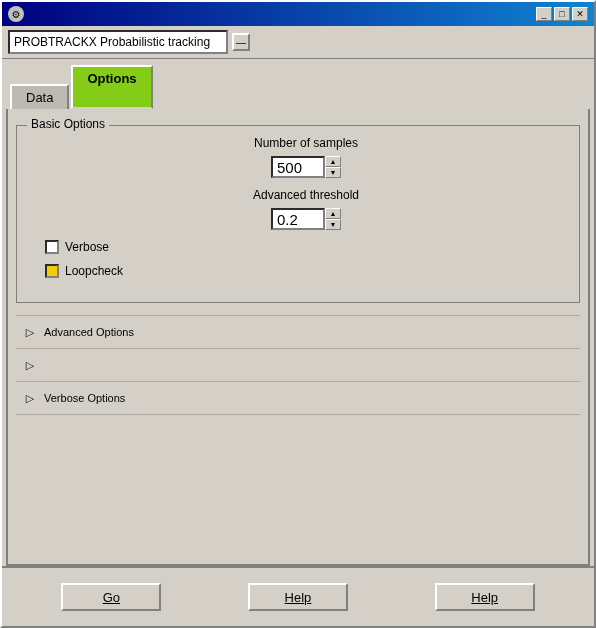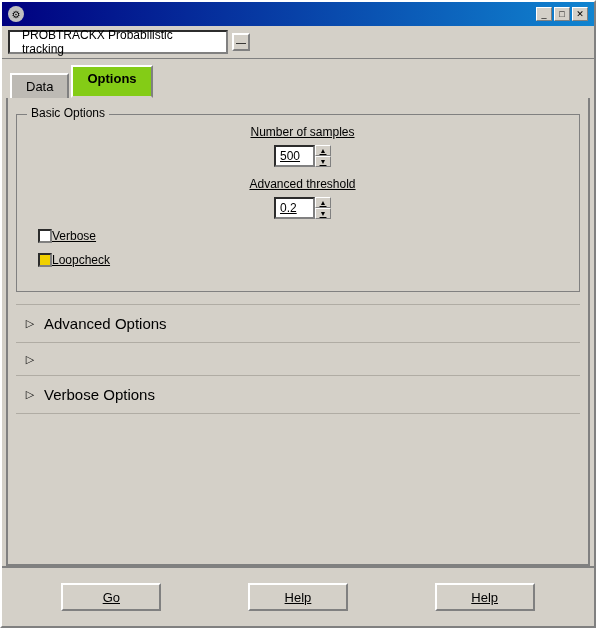--- a/index.html
+++ b/index.html
@@ -89,21 +89,21 @@
       display: flex;
       align-items: center;
       gap: 4px;
       flex-shrink: 0;
       border-bottom: 1px solid #808080;
     }
 
     .toolbar-dropdown {
       background: white;
       border: 2px inset #808080;
-      padding: 2px 12px;
+      padding: 2px 4px;
       font-size: 12px;
       height: 24px;
       width: 220px;
       display: flex;
       align-items: center;
       justify-content: space-between;
     }
 
     .toolbar-arrow-btn {
       width: 18px;
@@ -139,43 +139,42 @@
 
     .tab.active {
       background: #84cc16;
       border-bottom: 2px solid #d4d0c8;
       z-index: 2;
       font-weight: bold;
     }
 
     .tab.inactive {
       background: #bdbab4;
-      margin-top: 8px;
+      margin-top: 19px;
       text-align: center;
     }
 
     .content-area {
       flex: 1;
       background: #d4d0c8;
       padding: 8px;
       border-top: 2px solid #808080;
       margin-top: -2px;
       overflow: hidden;
       display: flex;
       flex-direction: column;
       gap: 8px;
     }
 
     .group-box {
       border: 1px solid #808080;
       border-top: 1px solid #808080;
-      padding: 10px 12px 14px 21px;
+      padding: 10px 12px 14px 28px;
       position: relative;
       margin-top: 8px;
-      text-decoration: underline;
     }
 
     .group-box-title {
       position: absolute;
       top: -9px;
       left: 10px;
       background: #d4d0c8;
       padding: 0 4px;
       font-size: 12px;
     }
@@ -191,25 +190,25 @@
     .form-label {
       font-size: 12px;
     }
 
     .spinbox {
       display: flex;
       align-items: center;
     }
 
     .spinbox input {
-      width: 41px;
+      width: 54px;
       height: 22px;
       border: 2px inset #808080;
       background: white;
-      font-size: 12px;
+      font-size: 15px;
       padding: 0 4px;
       text-align: left;
     }
 
     .spinbox-buttons {
       display: flex;
       flex-direction: column;
     }
 
     .spinbox-btn {
@@ -223,20 +222,21 @@
       align-items: center;
       justify-content: center;
       font-size: 7px;
       cursor: pointer;
       line-height: 1;
     }
 
     .checkbox-row {
       display: flex;
       align-items: flex-start;
+      gap: 6px;
       margin-bottom: 10px;
     }
 
     .checkbox-box {
       width: 14px;
       height: 14px;
       background: white;
       border: 2px inset #808080;
       flex-shrink: 0;
     }
@@ -266,21 +266,21 @@
     .triangle-icon {
       width: 12px;
       height: 12px;
       display: flex;
       align-items: center;
       justify-content: center;
       font-size: 11px;
     }
 
     .collapsible-label {
-      font-size: 15px;
+      font-size: 11px;
     }
 
     .bottom-bar {
       background: #d4d0c8;
       border-top: 2px solid #808080;
       padding: 10px 16px;
       display: flex;
       justify-content: space-around;
       align-items: center;
       flex-shrink: 0;

